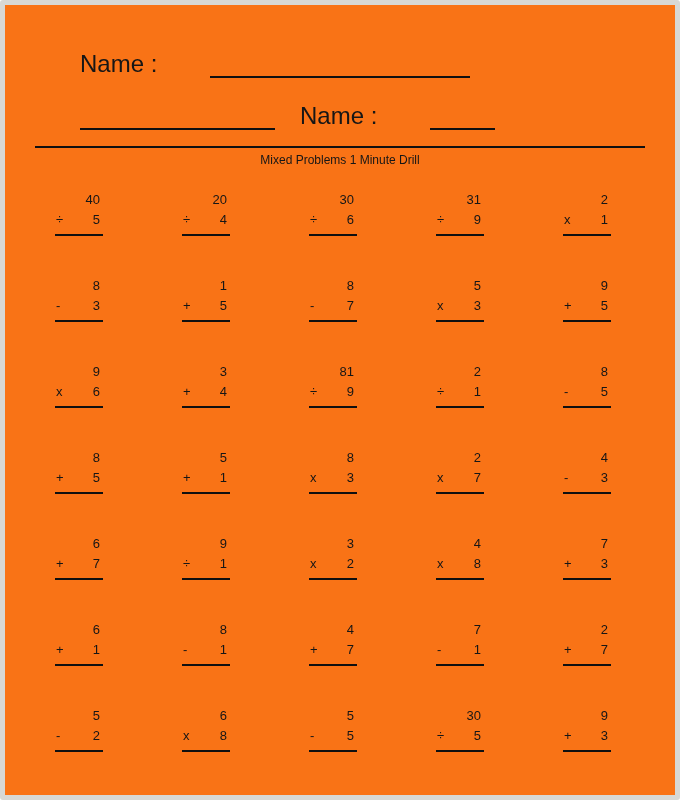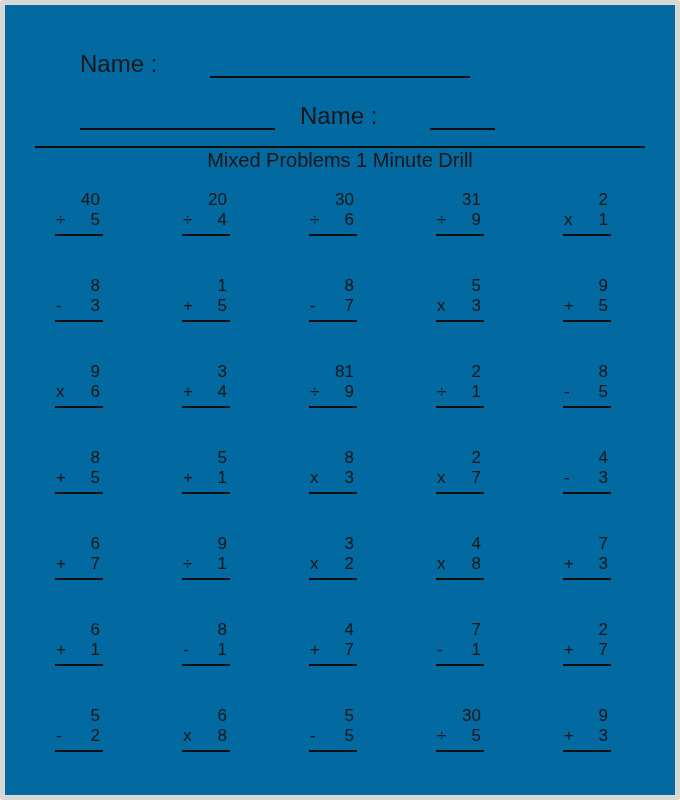--- a/index.html
+++ b/index.html
@@ -1,20 +1,20 @@
 <!DOCTYPE html>
 <html><head>
 <meta charset="utf-8">
 <style>
   * { margin:0; padding:0; box-sizing:border-box; }
   html,body { background:#ffffff; }
   body { font-family:"Liberation Sans", sans-serif; color:#161616; }
   .page {
     width:680px; height:800px;
-    background:#0369a1;
+    background:#f97316;
     border:5px solid #d8d8d5;
     border-radius:3px;
     padding-top:45px;
     overflow:hidden;
   }
   
   .hdr-row {
     display:flex;
     align-items:flex-end;
     margin-left:75px;
@@ -36,34 +36,34 @@
   .hdr-label.right { margin-left:25px; }
   
   .divider {
     margin:16px 30px 0 30px;
     border-top:2px solid #101010;
     height:0;
   }
   .title {
     margin-top:2px;
     text-align:center;
-    font-size:20px;
+    font-size:12px;
     line-height:20px;
   }
   
   .grid {
     display:grid;
     grid-template-columns:repeat(4,127px) 48px;
     grid-auto-rows:86px;
     margin:20px 0 0 50px;
   }
   .cell { }
   .prob {
     width:48px;
-    font-size:17px;
+    font-size:13px;
     line-height:20px;
   }
   .prob .top {
     text-align:right;
     padding-right:3px;
   }
   .prob .bot {
     display:flex;
     justify-content:space-between;
     padding-left:1px;

